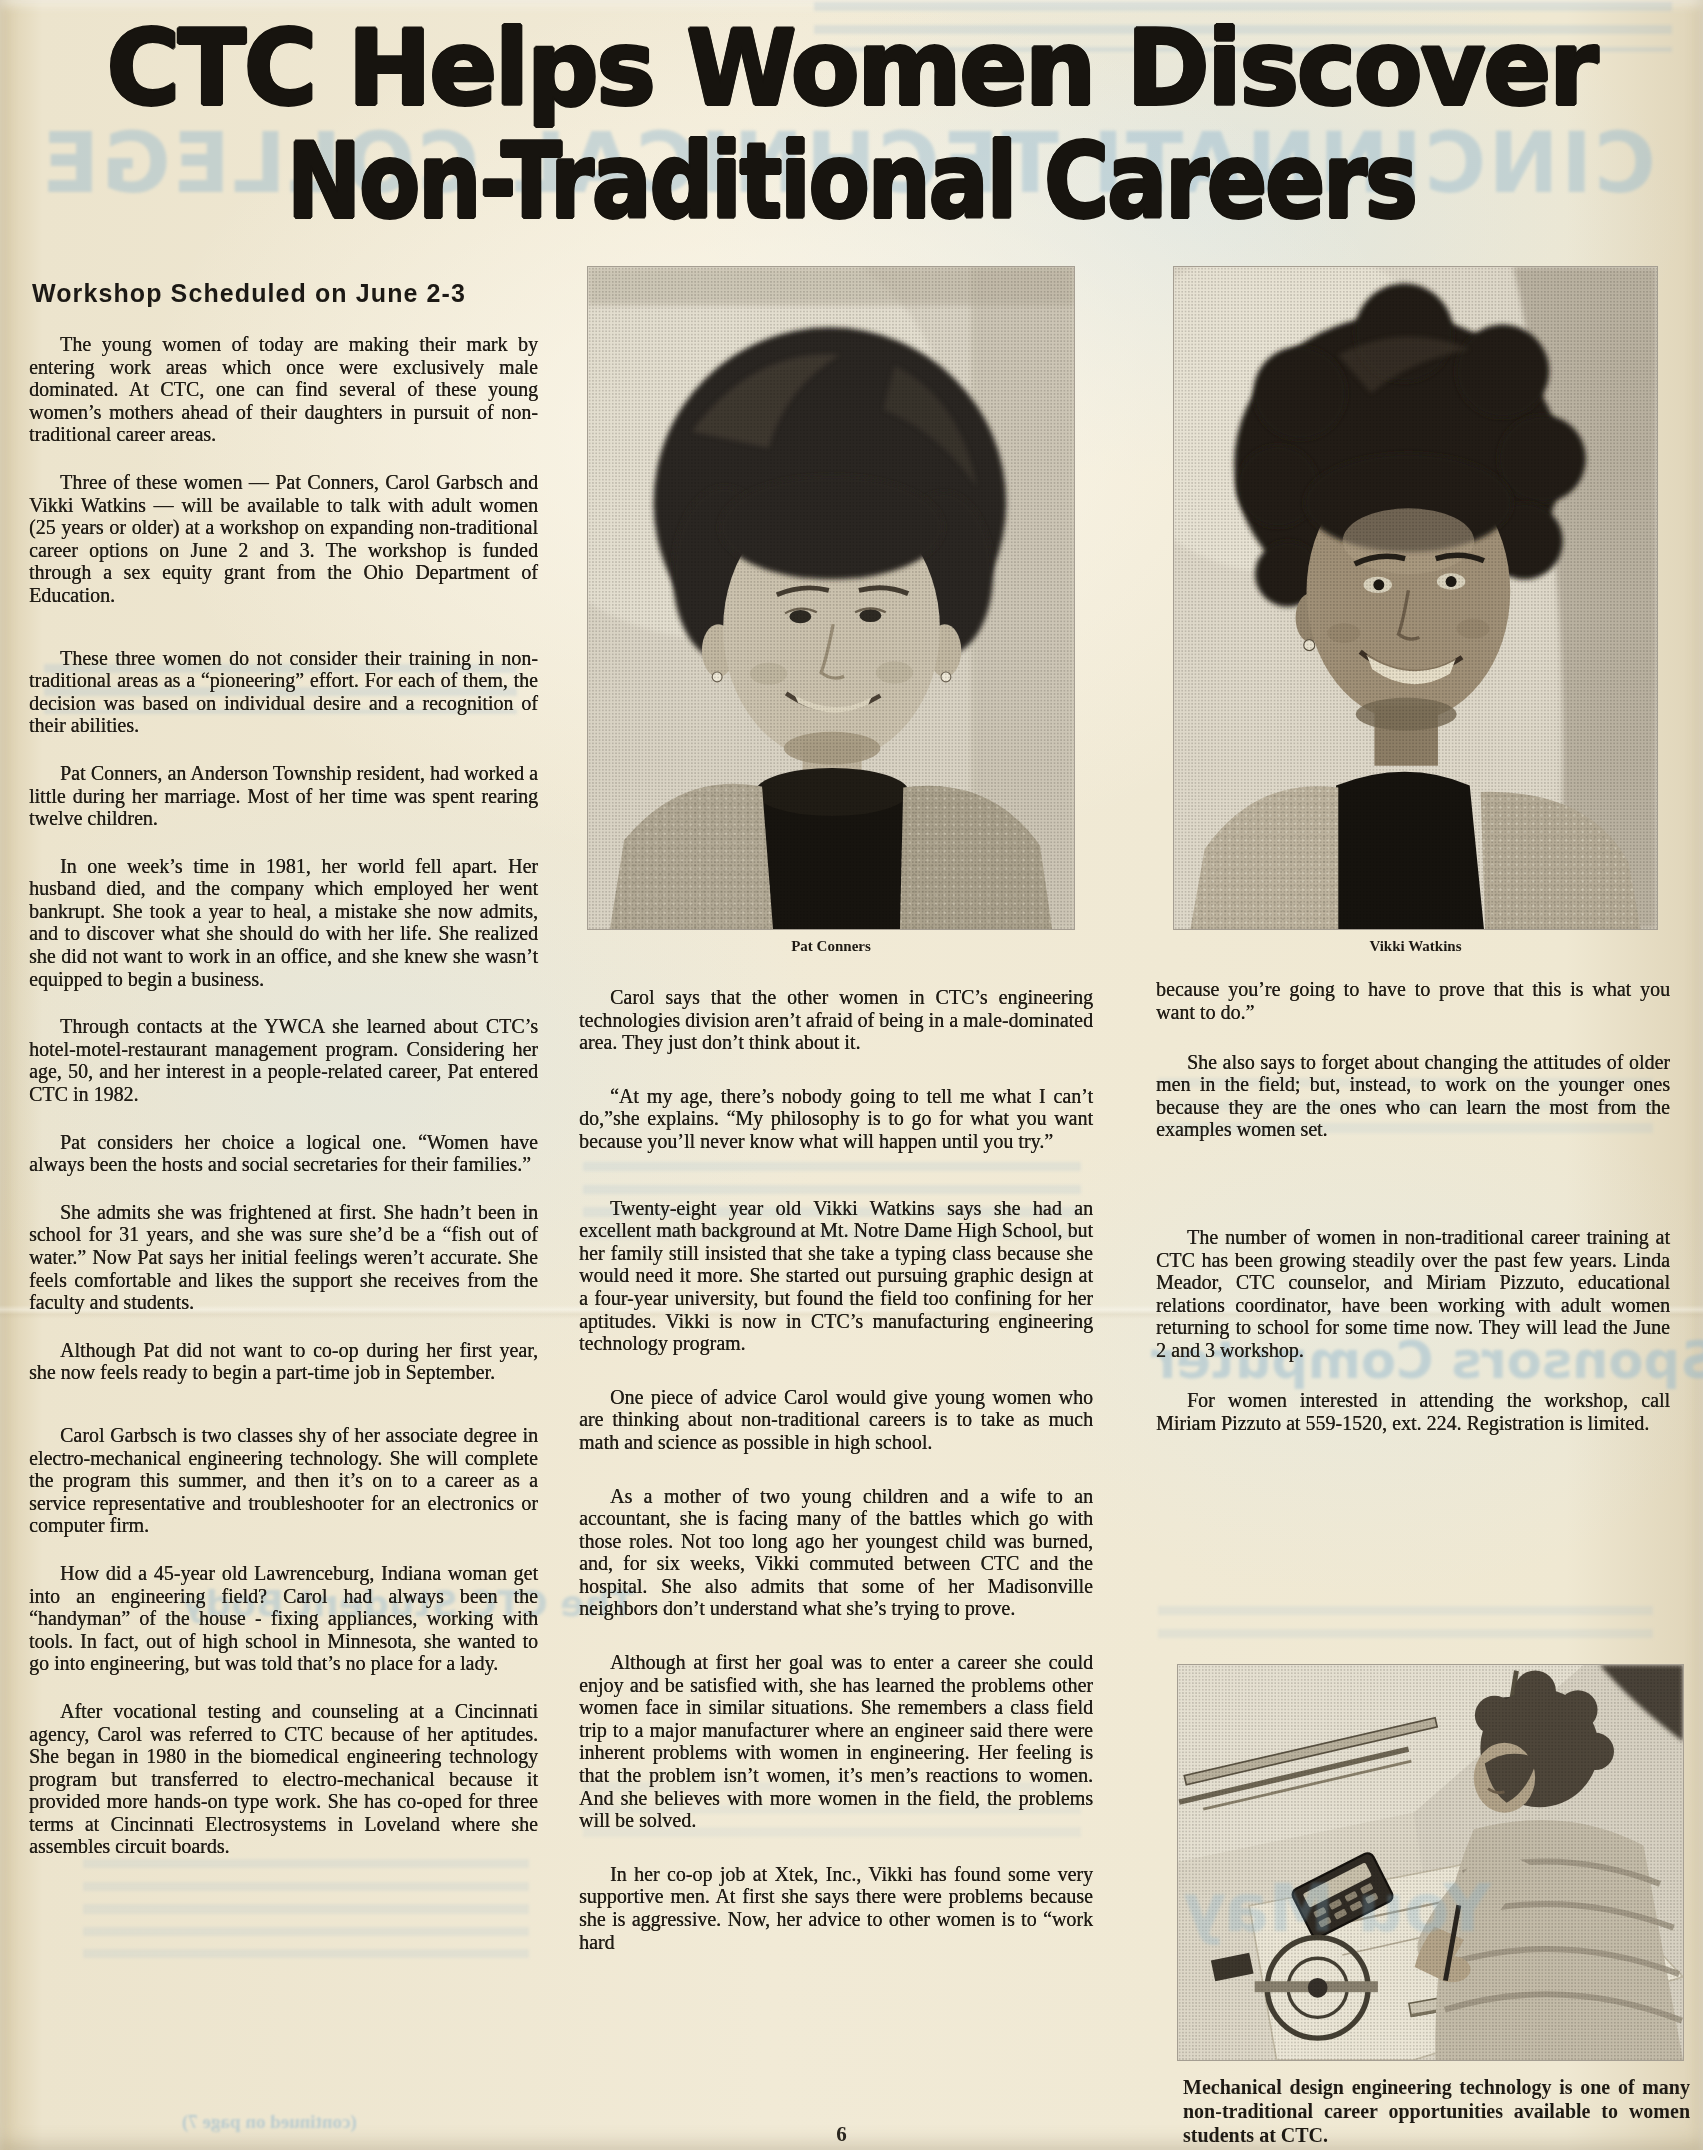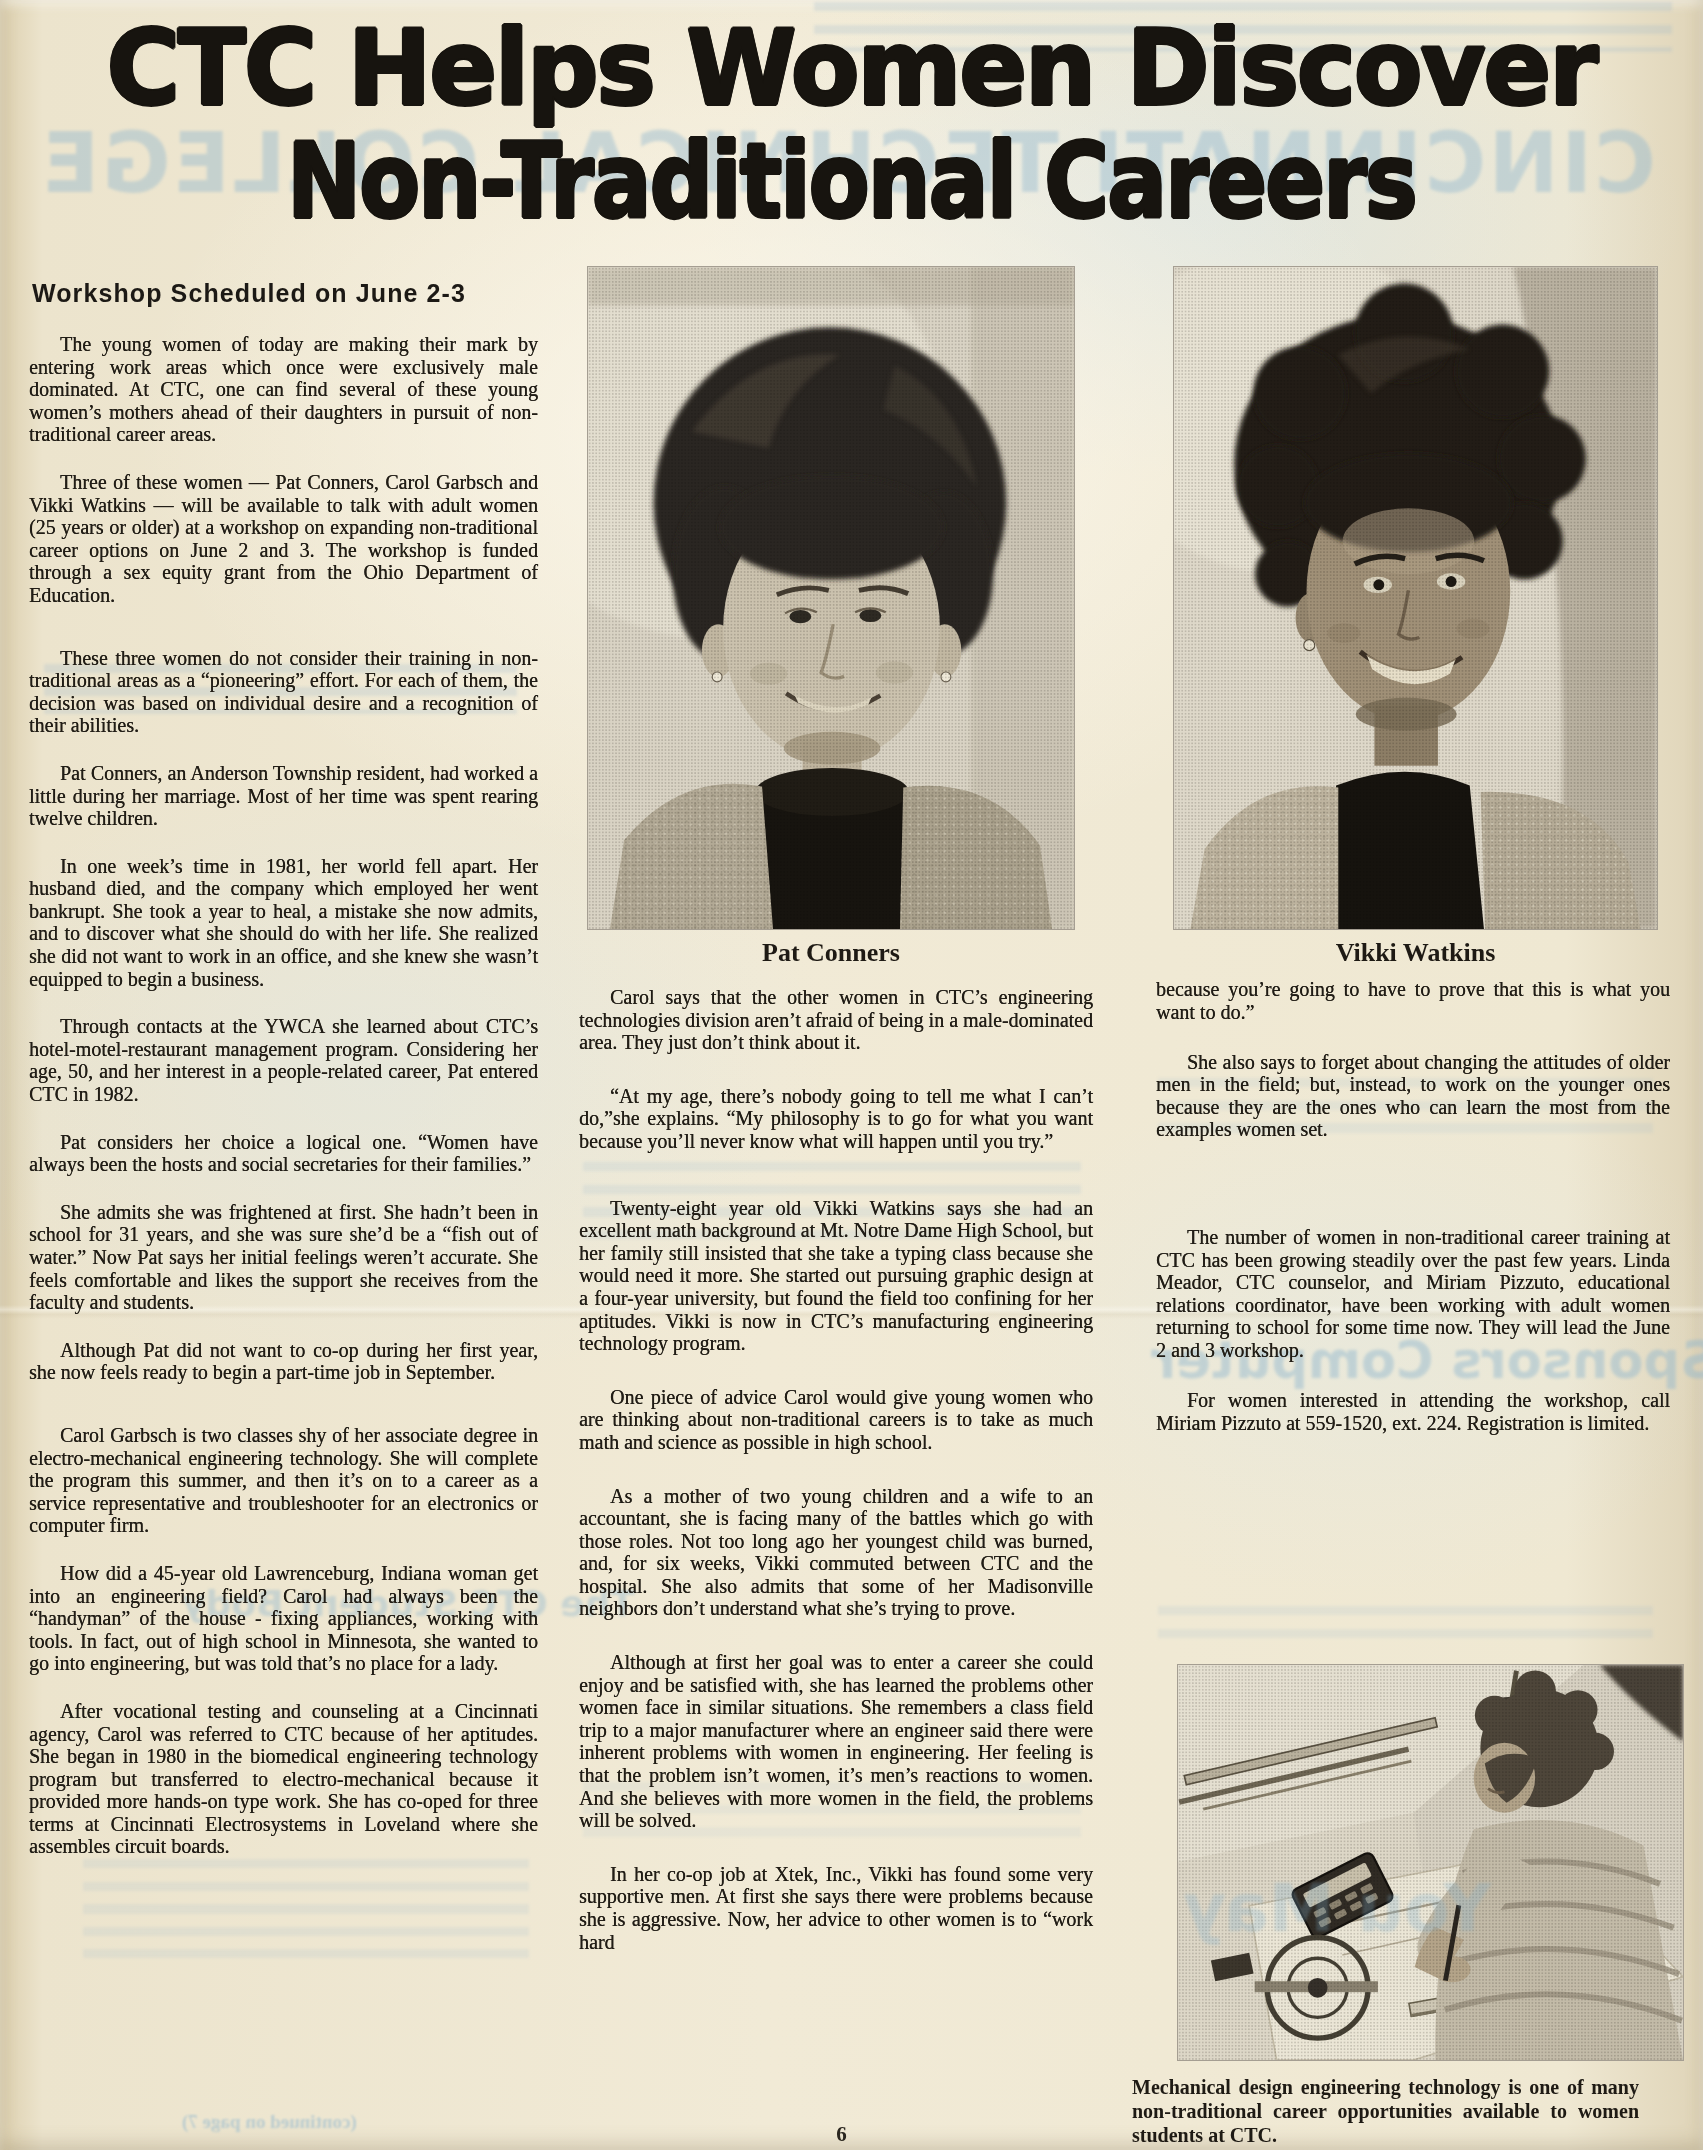--- a/index.html
+++ b/index.html
@@ -39,24 +39,24 @@
   
   .photo{position:absolute;border:1.1px solid rgba(45,40,32,.30);box-sizing:border-box;overflow:hidden;background:#d8d2c3;}
   .photo svg{display:block;width:100%;height:100%;}
   .photo::after{content:"";position:absolute;inset:0;
     background-image:radial-gradient(rgba(32,28,22,.17) 0.6px, transparent 0.9px);
     background-size:3.3px 3.3px;mix-blend-mode:multiply;}
   #photo-pat{left:587px;top:266px;width:488px;height:664px;}
   #photo-vikki{left:1173px;top:266px;width:485px;height:664px;}
   #photo-drafting{left:1177px;top:1664px;width:507px;height:397px;}
   .photo-caption{position:absolute;font-family:"Liberation Serif",serif;font-weight:bold;
-    font-size:26px;color:#1e1a14;text-align:center;}
+    font-size:15px;color:#1e1a14;text-align:center;}
   #caption-pat{left:587px;top:938px;width:488px;}
   #caption-vikki{left:1173px;top:938px;width:485px;}
-  #caption-drafting{position:absolute;left:1132px;top:2075px;width:507px;
+  #caption-drafting{position:absolute;left:1183px;top:2075px;width:507px;
     font-family:"Liberation Serif",serif;font-weight:bold;font-size:20px;line-height:24px;
     text-align:justify;color:#1e1a14;}
   
   #page-number{position:absolute;left:814px;top:2122px;width:55px;text-align:center;
     font-family:"Liberation Serif",serif;font-size:21px;font-weight:bold;color:#2a261f;}
   
   .ghost-text{position:absolute;transform:scaleX(-1);color:#8fb6ce;opacity:.48;
     font-family:"DejaVu Sans",sans-serif;font-weight:bold;white-space:nowrap;filter:blur(1.7px);}
   .ghost-stripes{position:absolute;filter:blur(1.7px);opacity:.8;
     background:repeating-linear-gradient(180deg, rgba(140,175,205,.26) 0 9.4px, rgba(140,175,205,0) 9.4px 22.6px);}

